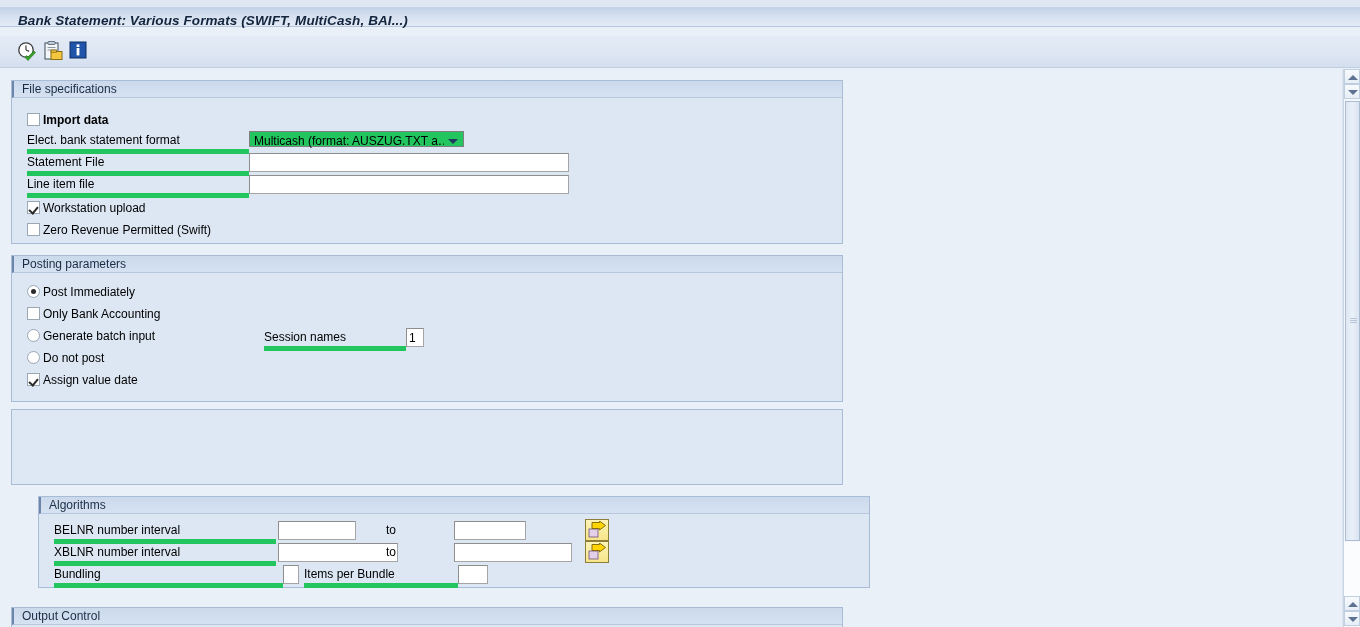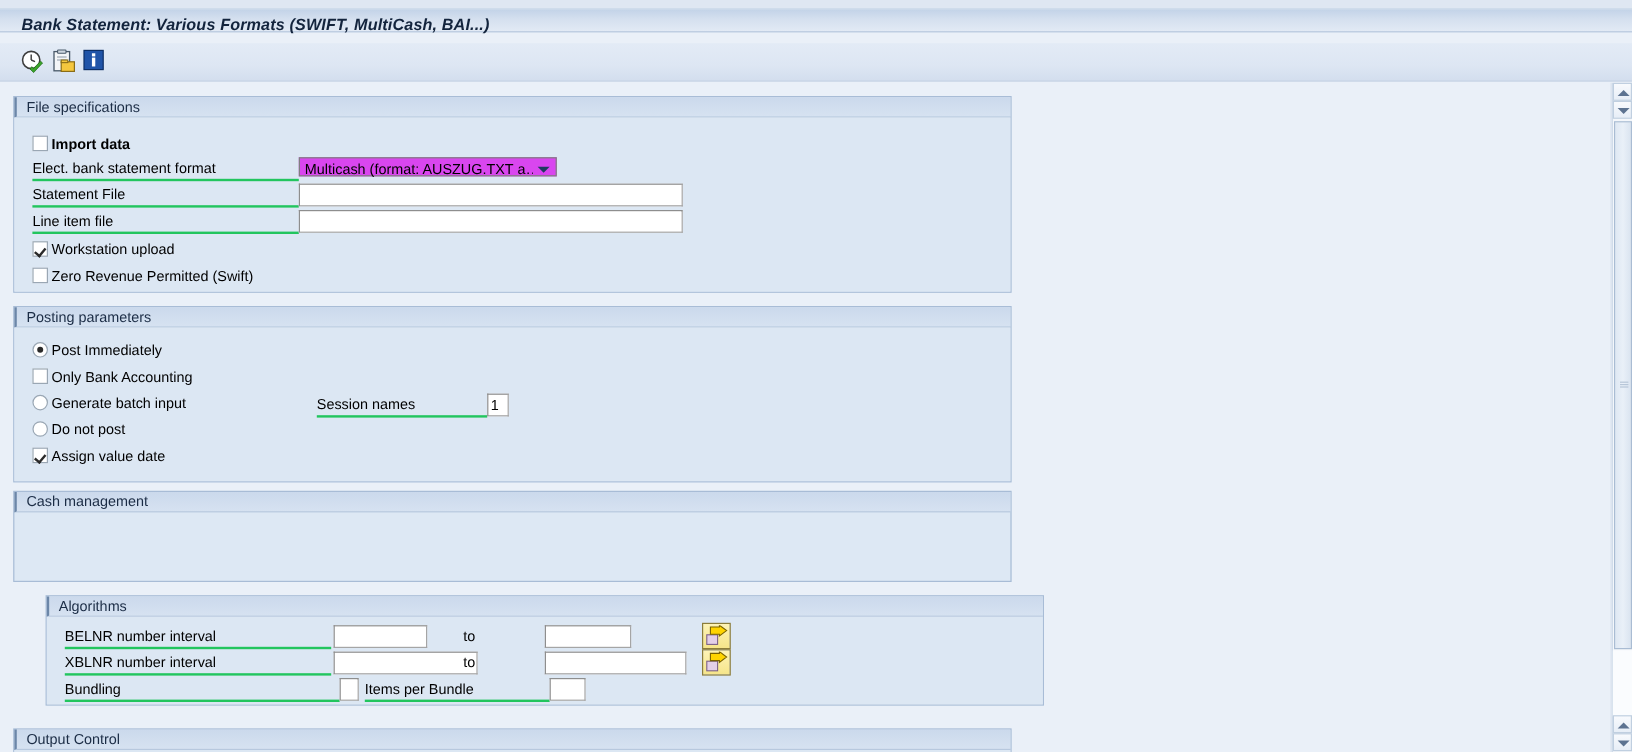--- a/index.html
+++ b/index.html
@@ -131,21 +131,21 @@
   
   .flabel {
     position: absolute;
     font-size: 12px;
     white-space: nowrap;
     line-height: 15px;
     color: #000;
   }
   
   .flabel.under {
-    border-bottom: 2px solid #22c55e;
+    border-bottom: 5px solid #22c55e;
     padding-bottom: 1px;
   }
 
   .inp {
     position: absolute;
     background: #ffffff;
     border: 1px solid #a5a5a5;
     border-top-color: #8e8e8e;
     border-left-color: #8e8e8e;
     height: 19px;
@@ -154,21 +154,21 @@
     padding: 0 3px;
     line-height: 17px;
     color: #000;
     outline: none;
   }
   .inp.tiny { padding: 0 2px; }
 
   .ddl {
     position: absolute;
     height: 16px;
-    background: #d946ef;
+    background: #22c55e;
     border: 1px solid #7f7f7f;
     cursor: pointer;
   }
   .ddl .ddl-text {
     position: absolute;
     left: 4px; top: 2px;
     font-size: 12px;
     white-space: nowrap;
     overflow: hidden;
     color: #000;
@@ -335,21 +335,20 @@
 
         <div class="rdo" style="left:15px; top:78px;"></div>
         <div class="ctl-label" style="left:31px; top:78px;">Do not post</div>
 
         <div class="cbx checked" style="left:15px; top:100px;"></div>
         <div class="ctl-label" style="left:31px; top:100px;">Assign value date</div>
       </div>
     </div>
 
     <div class="group" style="top:340px; height:76px;">
-      <div class="group-title">Cash management</div>
     </div>
 
     <div class="group" style="top:427px; height:92px;margin-left:27px;">
       <div class="group-title">Algorithms</div>
       <div class="group-body" style="height:73px;padding-left:12px;">
 
         <div class="flabel under" style="left:15px; top:9px; width:222px;">BELNR number interval</div>
         <input class="inp" style="left: 239px; top: 7px; width: 78px;" type="text" value="">
         <div class="to-lbl" style="left:347px; top:9px;">to</div>
         <input class="inp" style="left: 415px; top: 7px; width: 72px;" type="text" value="">

